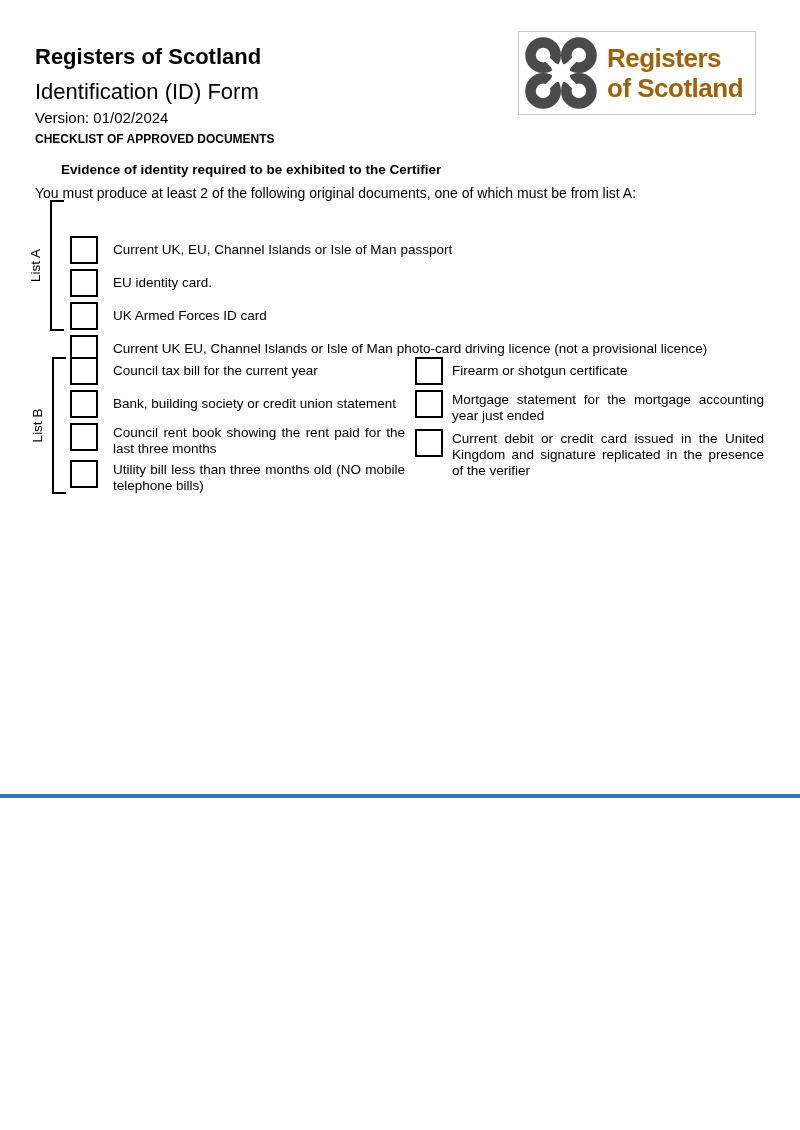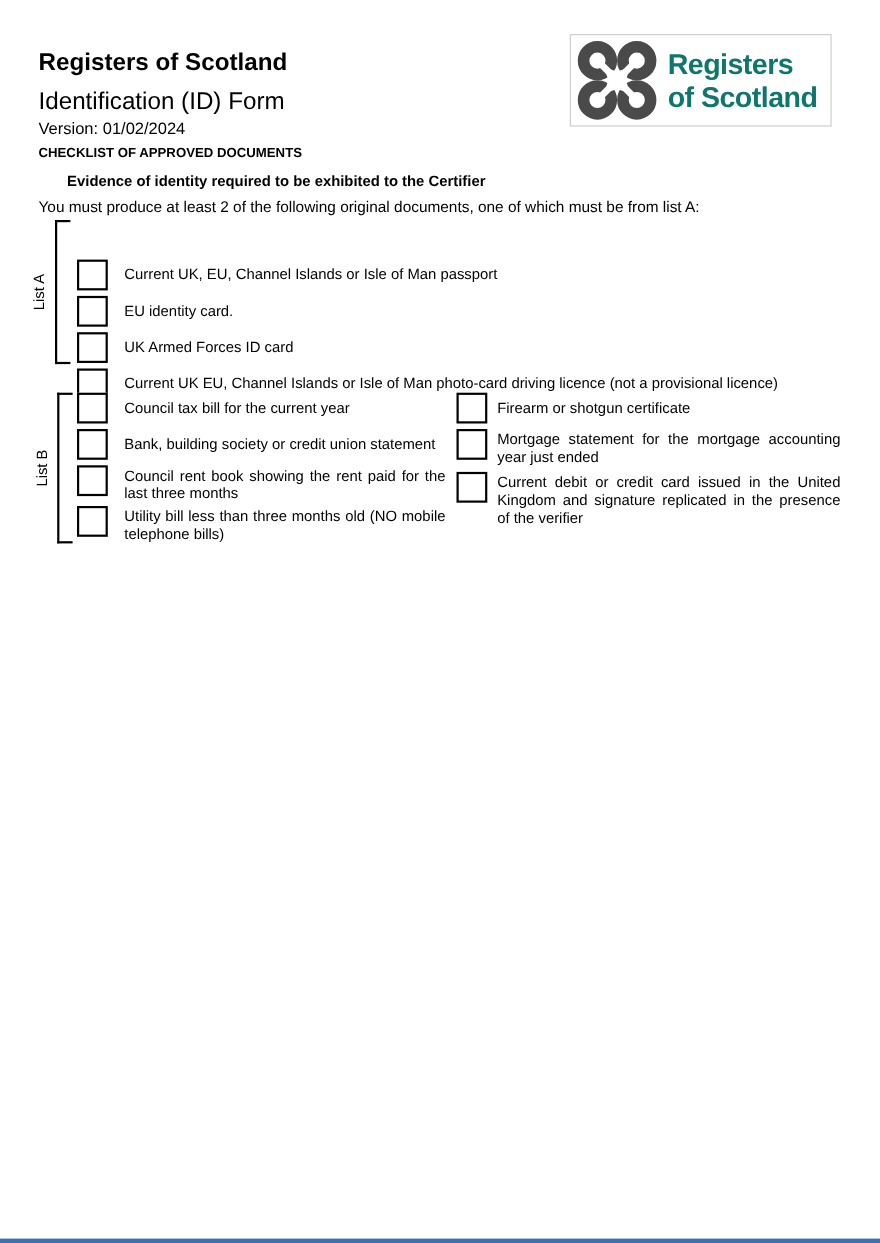--- a/index.html
+++ b/index.html
@@ -4,21 +4,21 @@
 <style>
   * { margin: 0; padding: 0; box-sizing: border-box; }
   html, body { background: #ffffff; }
   body {
     font-family: "Liberation Sans", "DejaVu Sans", sans-serif;
     color: #000;
   }
   .page {
     position: relative;
     width: 800px;
-    height: 1130px;
+    height: 798px;
     background: #ffffff;
     overflow: hidden;
   }
 
   
   .titles { position: absolute; left: 35px; top: 44px; }
   .doc-title { font-size: 22px; font-weight: bold; line-height: 26px; }
   .doc-subtitle { font-size: 22px; font-weight: normal; line-height: 28px; margin-top: 8px; }
   .doc-version { font-size: 15px; line-height: 19px; margin-top: 2px; }
 
@@ -33,21 +33,21 @@
   .logo-box svg { margin-left: 3px; flex: 0 0 auto; }
   .logo-text {
     margin-left: 7px;
     font-size: 26px; font-weight: bold; color: #4a4a4a;
     line-height: 30px; letter-spacing: -0.5px; white-space: nowrap;
   }
 
   
   .checklist-head { position: absolute; left: 35px; top: 129px; width: 740px; }
   .chk-heading { font-size: 12px; font-weight: bold; line-height: 20px; }
-  .chk-subheading { font-size: 13.5px; font-weight: bold; line-height: 17px; margin-top: 7px; padding-left: 26px; }
+  .chk-subheading { font-size: 13.5px; font-weight: bold; line-height: 17px; margin-top: 12px; padding-left: 26px; }
   .chk-instruction { font-size: 14px; line-height: 18px; margin-top: 6px; }
 
   
   .bracket {
     position: absolute;
     border-left: 2px solid #000;
     border-top: 2px solid #000;
     border-bottom: 2px solid #000;
     width: 14px;
   }
@@ -124,21 +124,21 @@
         <line x1="26" y1="23" x2="70" y2="67"></line>
         <line x1="70" y1="23" x2="26" y2="67"></line>
       </g>
       <g fill="#ffffff">
         <polygon points="33.9,30.9 37.4,42.8 45.8,34.4"></polygon>
         <polygon points="62.1,30.9 58.6,42.8 50.2,34.4"></polygon>
         <polygon points="33.9,59.1 37.4,47.2 45.8,55.6"></polygon>
         <polygon points="62.1,59.1 58.6,47.2 50.2,55.6"></polygon>
       </g>
     </svg>
-    <div class="logo-text" style="color: #0f766e;">
+    <div class="logo-text" style="color: #a16207;">
       <div>Registers</div>
       <div>of Scotland</div>
     </div>
   </div>
 
   <div class="checklist-head">
     <div class="chk-heading">CHECKLIST OF APPROVED DOCUMENTS</div>
     <div class="chk-subheading">Evidence of identity required to be exhibited to the Certifier</div>
     <div class="chk-instruction">You must produce at least 2 of the following original documents, one of which must be from list A:</div>
   </div>

